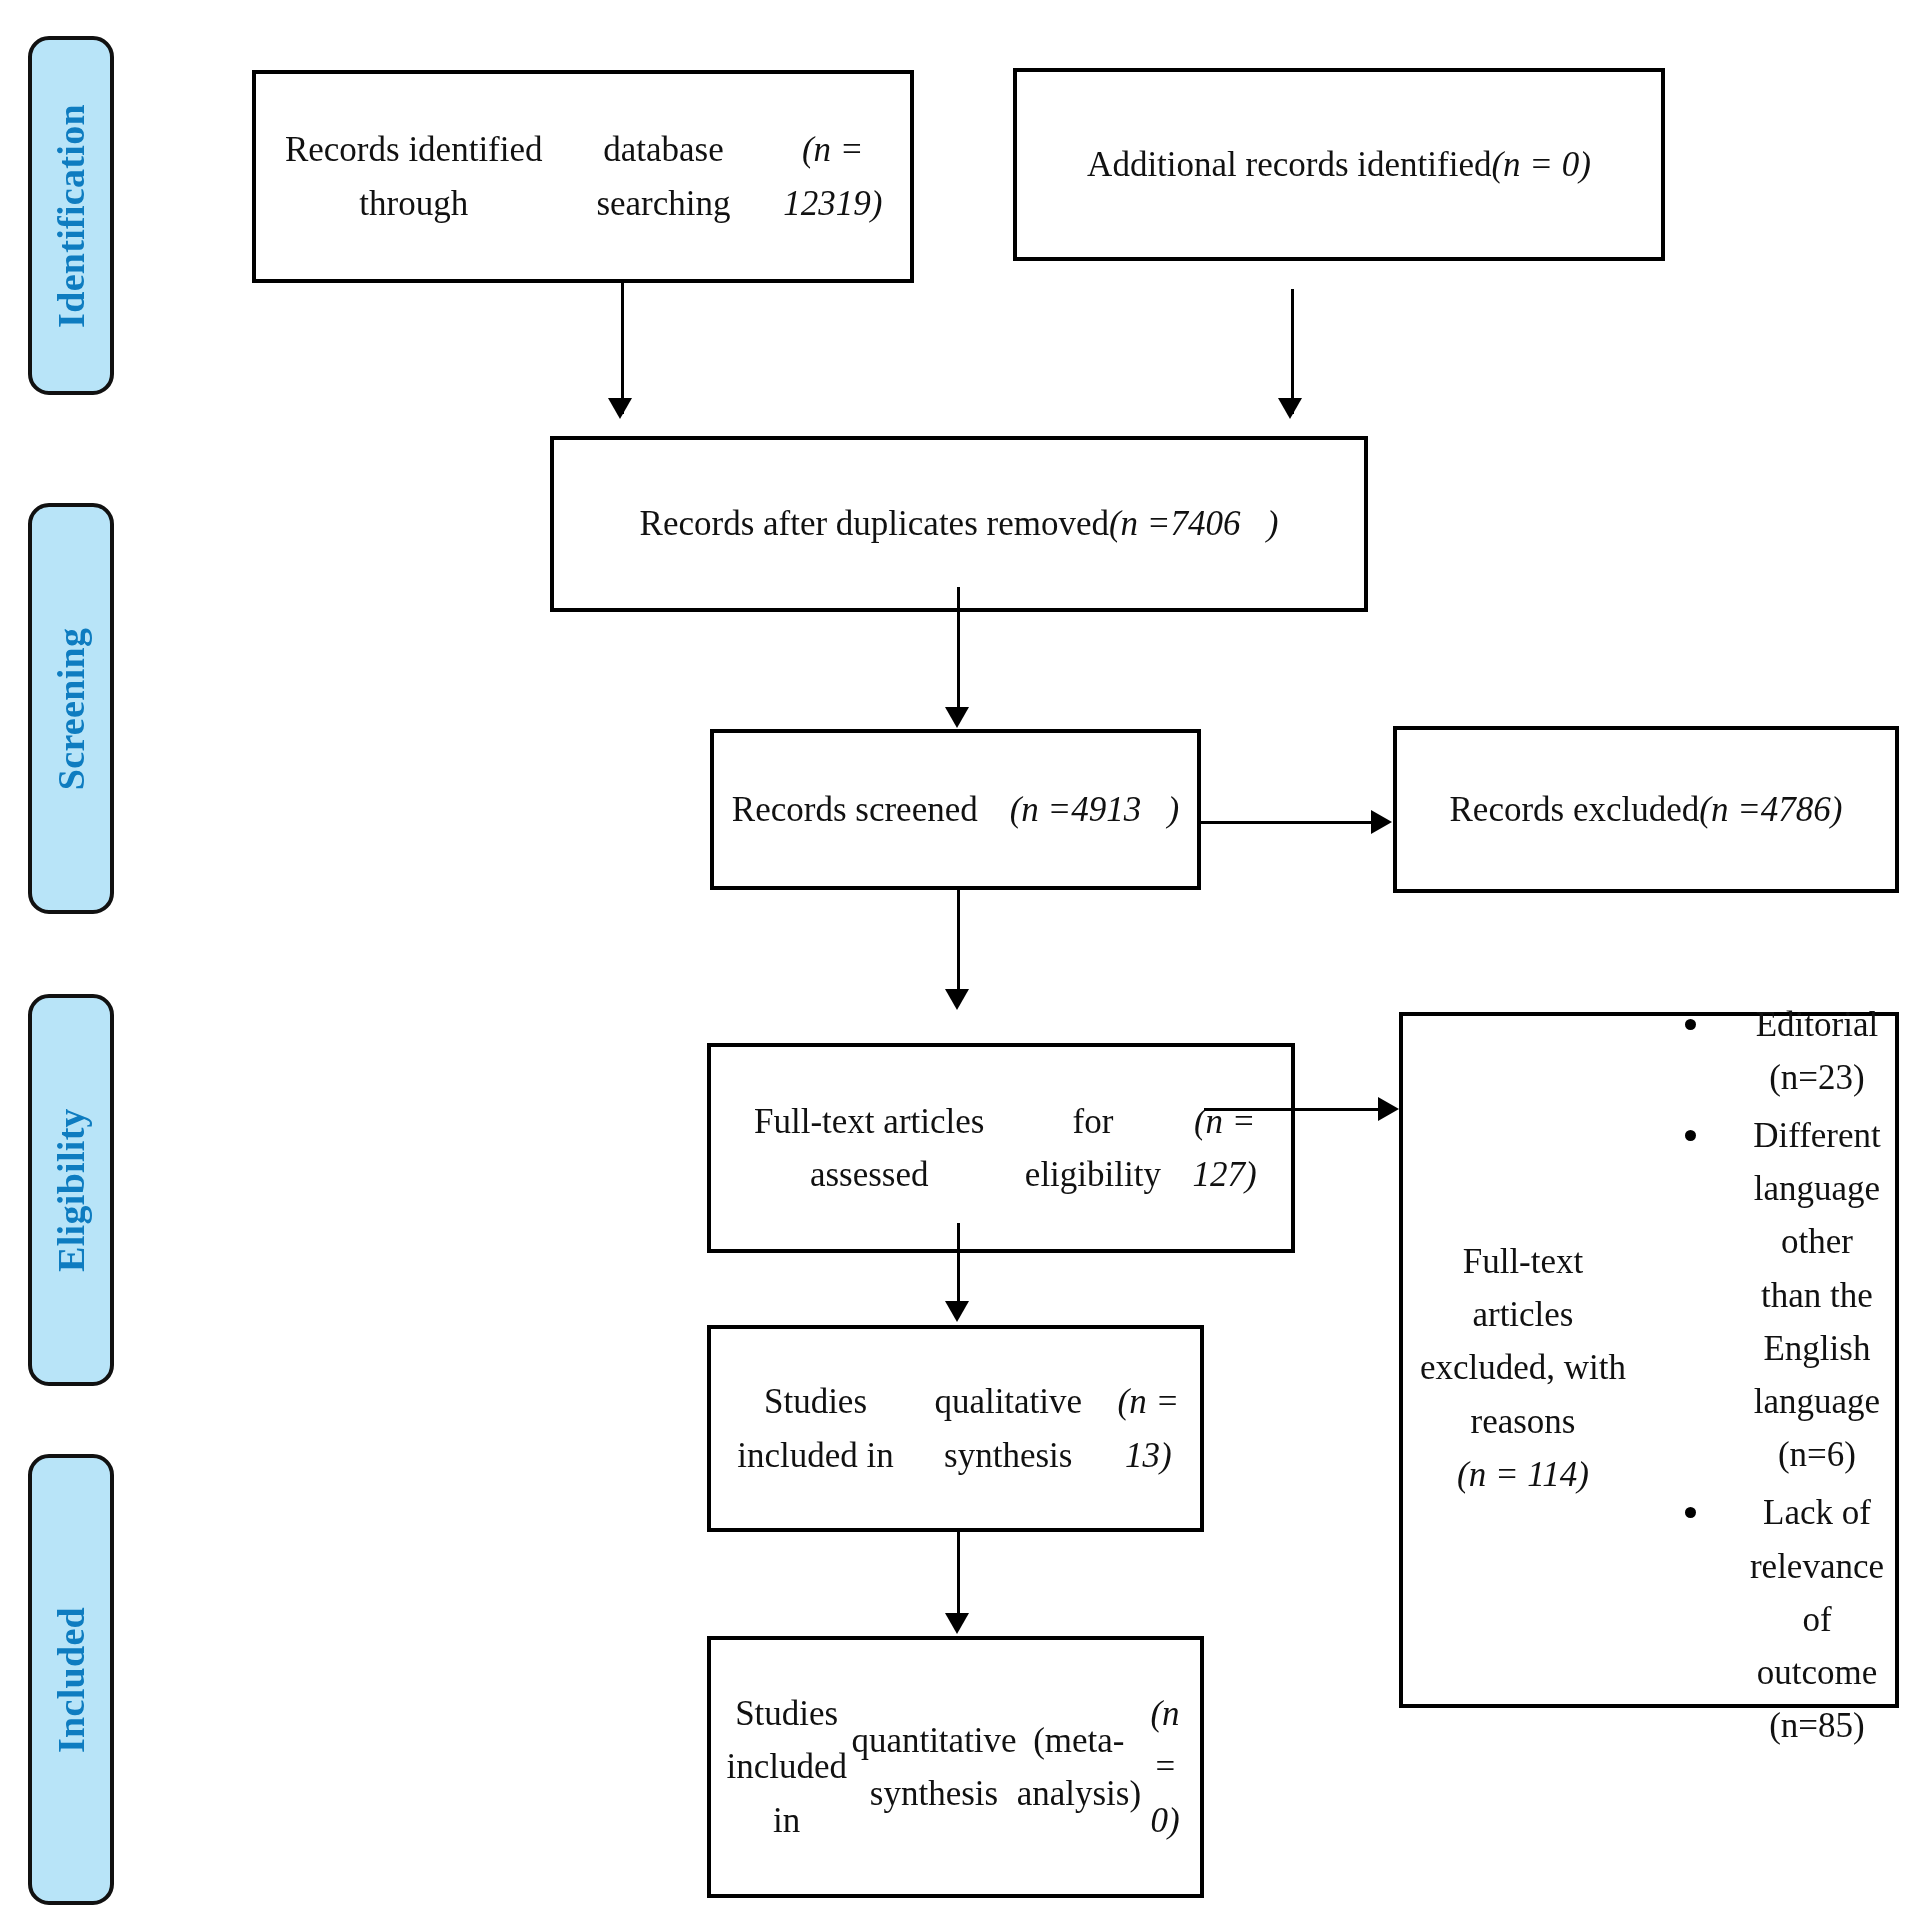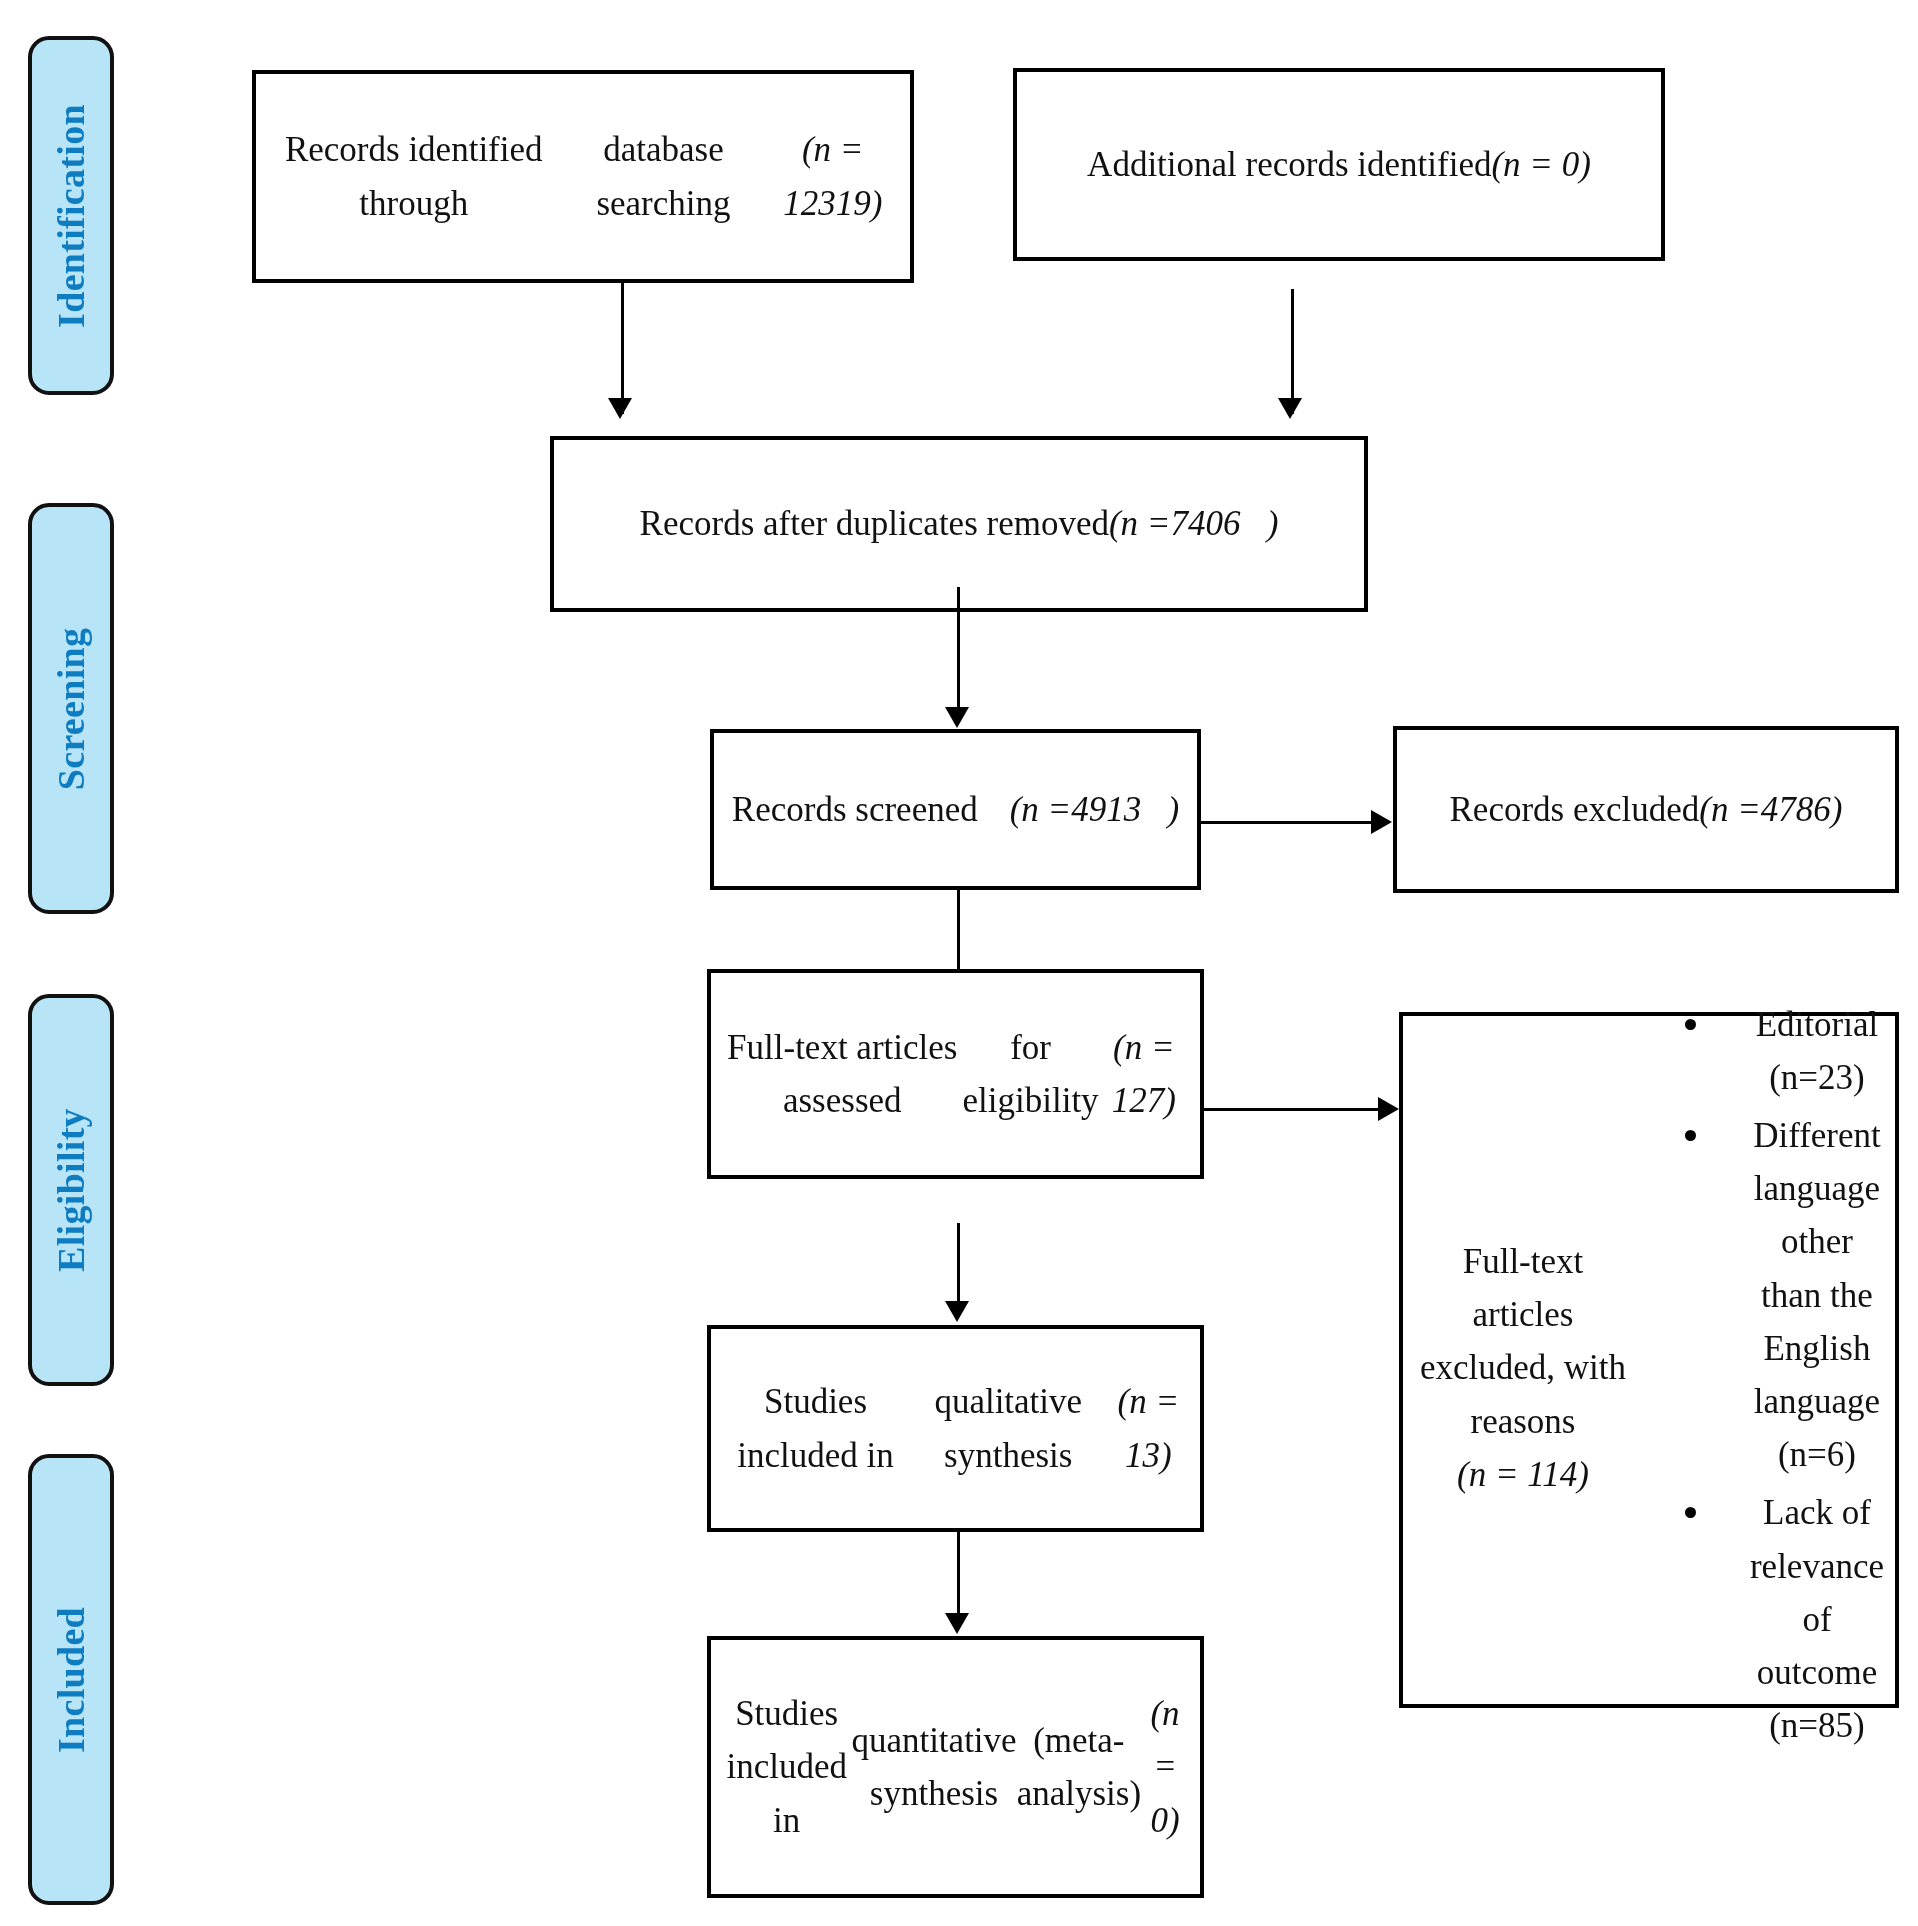--- a/index.html
+++ b/index.html
@@ -179,21 +179,21 @@
   <div class="arrow-right" style="left:1371px; top:810px;"></div>
 
   <div class="flow-box" style="left:1393px; top:726px; width:506px; height:167px;">
     <span class="line">Records excluded</span>
     <span class="line n-italic">(n =4786)</span>
   </div>
 
   <div class="vline" style="left:957px; top:889px; height:102px;"></div>
   <div class="arrow-down" style="left:945px; top:989px;"></div>
 
-  <div class="flow-box" style="left:707px; top:969px; width:497px; height:210px;">
+  <div class="flow-box" style="left:707px; top:1043px; width:588px; height:210px;">
     <span class="line">Full-text articles assessed</span>
     <span class="line">for eligibility</span>
     <span class="line n-italic">(n = 127)</span>
   </div>
 
   <div class="hline" style="left:1204px; top:1108px; width:176px;"></div>
   <div class="arrow-right" style="left:1378px; top:1097px;"></div>
 
   <div class="flow-box top-align" style="left:1399px; top:1012px; width:500px; height:696px;">
     <div class="reasons-head">

